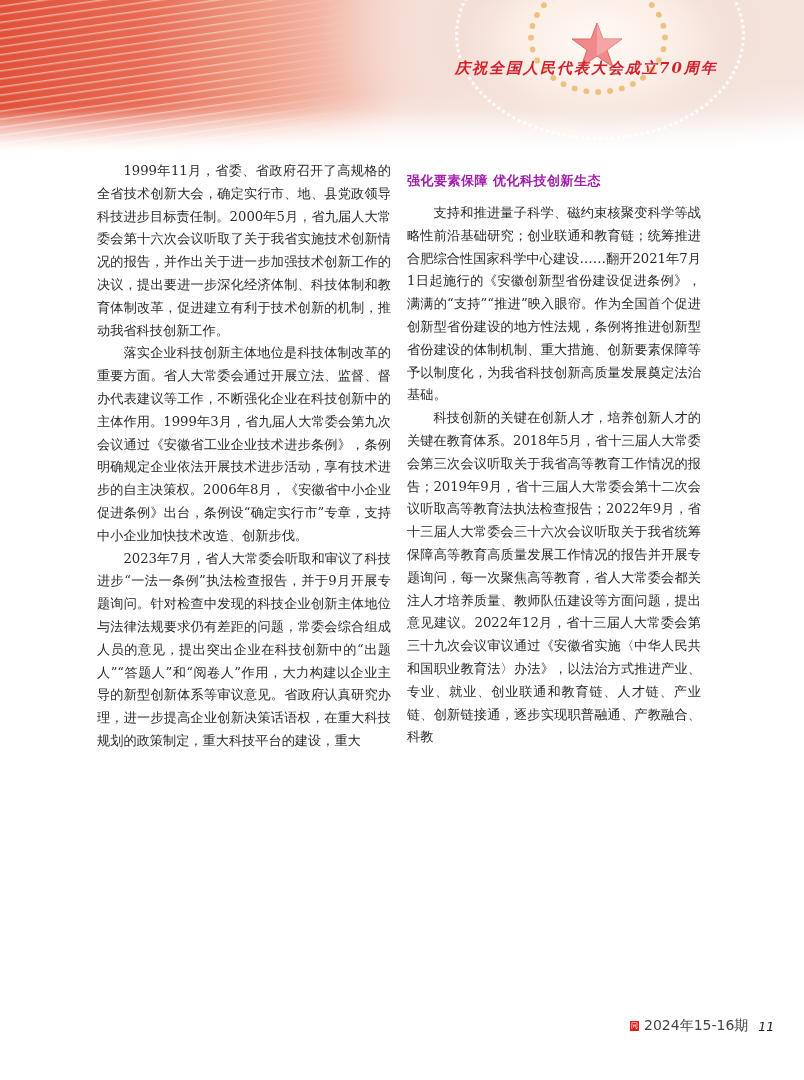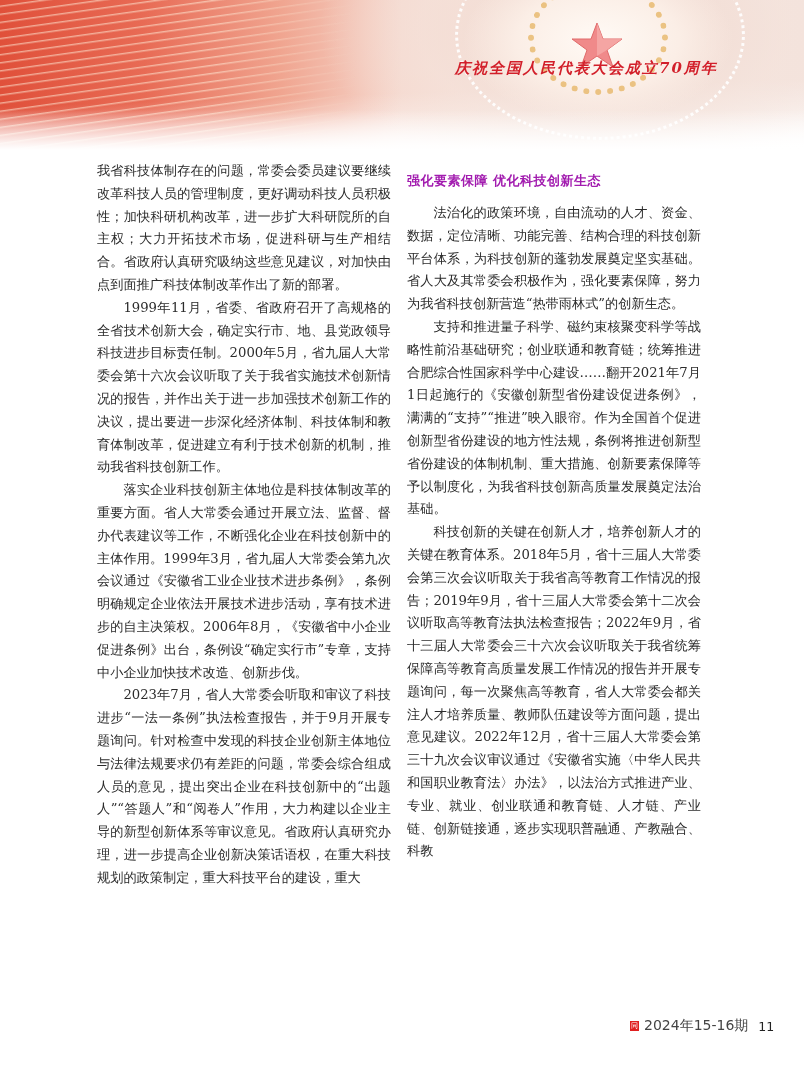--- a/index.html
+++ b/index.html
@@ -46,47 +46,45 @@
   .col p { text-indent: 2em; }
   .col p.cont { text-indent: 0; }
   .col h2 {
     font-family: "DejaVu Sans", "Liberation Sans", sans-serif;
     font-size: 13px; font-weight: bold; color: #a21caf; margin: 10px 0 10px 0; line-height: 22px; letter-spacing: 0.5px;
   }
 
   .footer { position: absolute; top: 1017px; left: 630px; display: flex; align-items: center; gap: 5px; font-family: "DejaVu Sans", "Liberation Sans", sans-serif; }
   .footer .logo { width: 9px; height: 10px; background: #e02020; color: #fff; font-size: 7px; line-height: 10px; text-align: center; }
   .footer .issue { font-size: 14px; color: #444; }
-  .footer .pageno { font-size: 12.5px; color: #222; margin-left: 5px; }
+  .footer .pageno { font-size: 12.5px; color: #222; margin-left: 5px; font-style: italic; }
 </style>
 </head>
 <body>
 
 <div class="banner">
   <div class="streaks"></div>
   <div class="ring2"></div>
   <div class="ring"></div>
   <svg class="star" viewBox="0 0 52 46">
     <polygon points="26,1 32,17 51,17 36,28 42,45 26,34 10,45 16,28 1,17 20,17" fill="#f08a8a" stroke="#e06a6a" stroke-width="1"></polygon>
     <polygon points="26,1 26,34 36,28 51,17 32,17" fill="#f6b0ae" opacity="0.7"></polygon>
   </svg>
   <div class="fade"></div>
   <div class="slogan">庆祝全国人民代表大会成立70周年</div>
 </div>
 
 <div class="col left">
-  <p class="cont">我省科技体制存在的问题，常委会委员建议要继续改革科技人员的管理制度，更好调动科技人员积极性；加快科研机构改革，进一步扩大科研院所的自主权；大力开拓技术市场，促进科研与生产相结合。省政府认真研究吸纳这些意见建议，对加快由点到面推广科技体制改革作出了新的部署。</p>
   <p>1999年11月，省委、省政府召开了高规格的全省技术创新大会，确定实行市、地、县党政领导科技进步目标责任制。2000年5月，省九届人大常委会第十六次会议听取了关于我省实施技术创新情况的报告，并作出关于进一步加强技术创新工作的决议，提出要进一步深化经济体制、科技体制和教育体制改革，促进建立有利于技术创新的机制，推动我省科技创新工作。</p>
   <p>落实企业科技创新主体地位是科技体制改革的重要方面。省人大常委会通过开展立法、监督、督办代表建议等工作，不断强化企业在科技创新中的主体作用。1999年3月，省九届人大常委会第九次会议通过《安徽省工业企业技术进步条例》，条例明确规定企业依法开展技术进步活动，享有技术进步的自主决策权。2006年8月，《安徽省中小企业促进条例》出台，条例设“确定实行市”专章，支持中小企业加快技术改造、创新步伐。</p>
   <p>2023年7月，省人大常委会听取和审议了科技进步“一法一条例”执法检查报告，并于9月开展专题询问。针对检查中发现的科技企业创新主体地位与法律法规要求仍有差距的问题，常委会综合组成人员的意见，提出突出企业在科技创新中的“出题人”“答题人”和“阅卷人”作用，大力构建以企业主导的新型创新体系等审议意见。省政府认真研究办理，进一步提高企业创新决策话语权，在重大科技规划的政策制定，重大科技平台的建设，重大</p>
 </div>
 
 <div class="col right">
   <h2>强化要素保障 优化科技创新生态</h2>
-  <p>法治化的政策环境，自由流动的人才、资金、数据，定位清晰、功能完善、结构合理的科技创新平台体系，为科技创新的蓬勃发展奠定坚实基础。省人大及其常委会积极作为，强化要素保障，努力为我省科技创新营造“热带雨林式”的创新生态。</p>
   <p>支持和推进量子科学、磁约束核聚变科学等战略性前沿基础研究；创业联通和教育链；统筹推进合肥综合性国家科学中心建设……翻开2021年7月1日起施行的《安徽创新型省份建设促进条例》，满满的“支持”“推进”映入眼帘。作为全国首个促进创新型省份建设的地方性法规，条例将推进创新型省份建设的体制机制、重大措施、创新要素保障等予以制度化，为我省科技创新高质量发展奠定法治基础。</p>
   <p>科技创新的关键在创新人才，培养创新人才的关键在教育体系。2018年5月，省十三届人大常委会第三次会议听取关于我省高等教育工作情况的报告；2019年9月，省十三届人大常委会第十二次会议听取高等教育法执法检查报告；2022年9月，省十三届人大常委会三十六次会议听取关于我省统筹保障高等教育高质量发展工作情况的报告并开展专题询问，每一次聚焦高等教育，省人大常委会都关注人才培养质量、教师队伍建设等方面问题，提出意见建议。2022年12月，省十三届人大常委会第三十九次会议审议通过《安徽省实施〈中华人民共和国职业教育法〉办法》，以法治方式推进产业、专业、就业、创业联通和教育链、人才链、产业链、创新链接通，逐步实现职普融通、产教融合、科教</p>
 </div>
 
 <div class="footer">
   <span class="logo">同</span>
   <span class="issue">2024年15-16期</span>
   <span class="pageno">11</span>
 </div>
 

